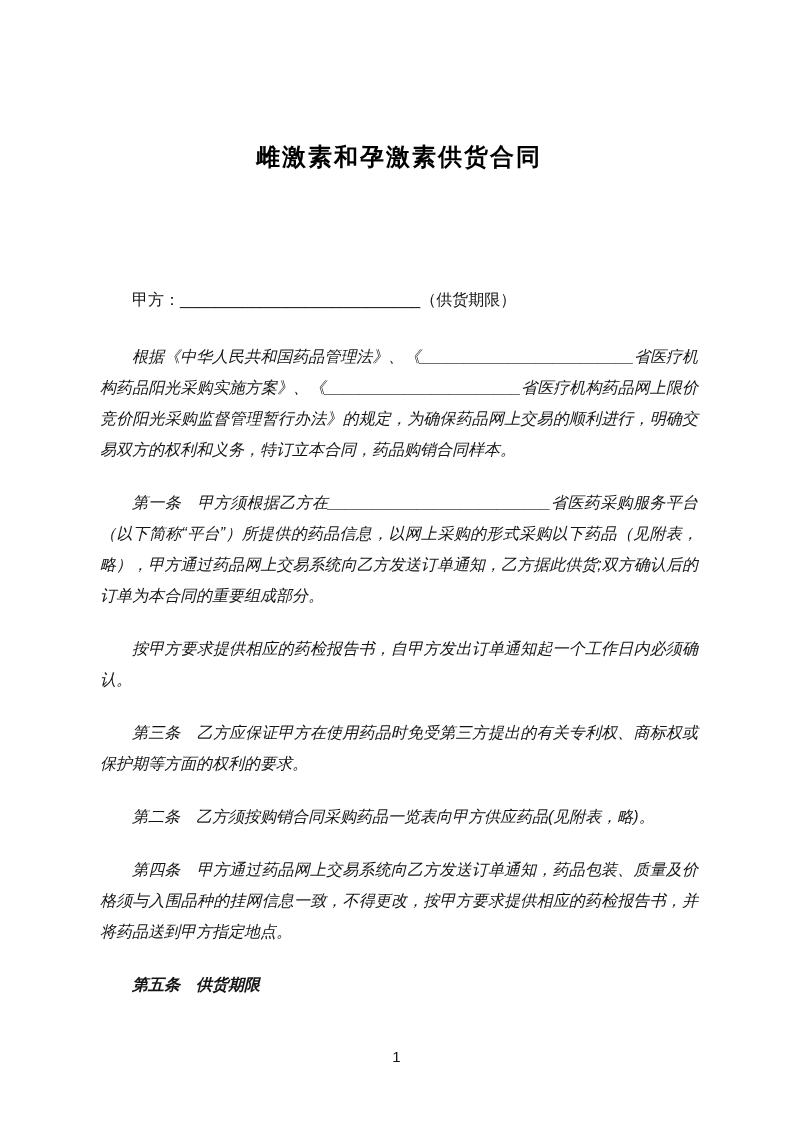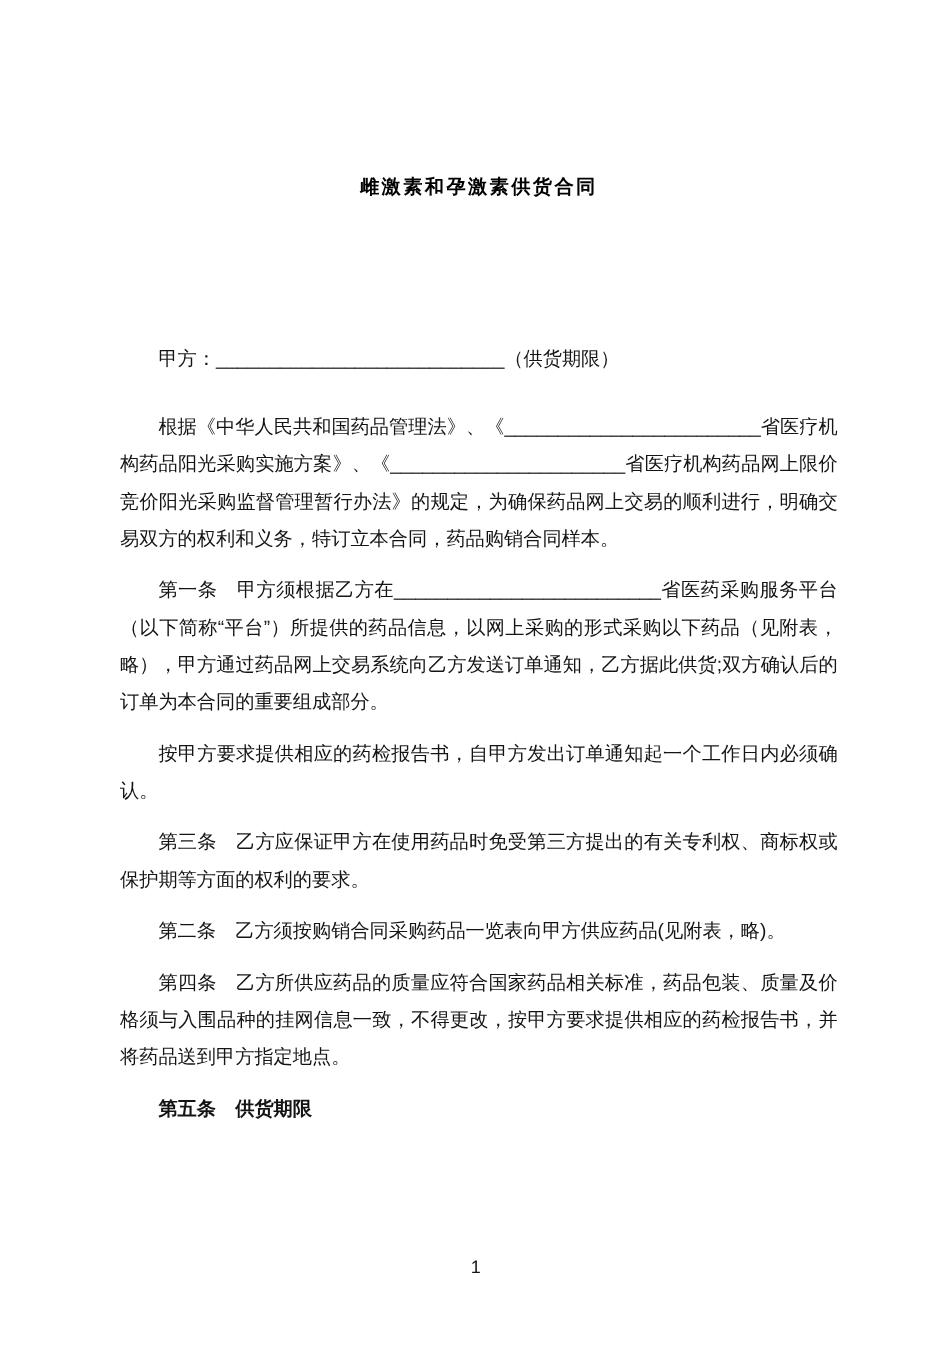--- a/index.html
+++ b/index.html
@@ -16,39 +16,40 @@
     box-sizing: border-box;
     padding: 142px 95px 0 100px;
     font-family: "Liberation Sans", "DejaVu Sans", sans-serif;
     color: #141414;
     font-size: 16px;
     line-height: 31px;
   }
   .doc-title {
     margin: 0 0 112px 0;
     text-align: center;
-    font-size: 16px;
+    font-size: 24px;
     font-weight: bold;
     letter-spacing: 2px;
     color: #000000;
     line-height: 30px;
   }
   .party-line {
     text-indent: 2em;
     margin: 0 0 26px 0;
     white-space: nowrap;
   }
   .party-line .blank {
     letter-spacing: 0;
     text-align: right;
   }
   .para {
-    margin: 12px 0 0 0;
+    margin: 22px 0 0 0;
     text-indent: 2em;
     text-align: justify;
+    font-style: italic;
   }
   .para.bold {
     font-weight: bold;
   }
   .page-footer {
     position: absolute;
     left: 0;
     right: 0;
     bottom: 50px;
     text-align: center;
@@ -71,19 +72,19 @@
   <p class="para">根据《中华人民共和国药品管理法》、《________________________省医疗机构药品阳光采购实施方案》、《______________________省医疗机构药品网上限价竞价阳光采购监督管理暂行办法》的规定，为确保药品网上交易的顺利进行，明确交易双方的权利和义务，特订立本合同，药品购销合同样本。</p>
 
   <p class="para">第一条　甲方须根据乙方在_________________________省医药采购服务平台（以下简称“平台”）所提供的药品信息，以网上采购的形式采购以下药品（见附表，略），甲方通过药品网上交易系统向乙方发送订单通知，乙方据此供货;双方确认后的订单为本合同的重要组成部分。</p>
 
   <p class="para">按甲方要求提供相应的药检报告书，自甲方发出订单通知起一个工作日内必须确认。</p>
 
   <p class="para">第三条　乙方应保证甲方在使用药品时免受第三方提出的有关专利权、商标权或保护期等方面的权利的要求。</p>
 
   <p class="para">第二条　乙方须按购销合同采购药品一览表向甲方供应药品(见附表，略)。</p>
 
-  <p class="para">第四条　乙方所供应药品的质量应符合国家药品相关标准，药品包装、质量及价格须与入围品种的挂网信息一致，不得更改，按甲方要求提供相应的药检报告书，并将药品送到甲方指定地点。</p>
+  <p class="para">第四条　甲方通过药品网上交易系统向乙方发送订单通知，药品包装、质量及价格须与入围品种的挂网信息一致，不得更改，按甲方要求提供相应的药检报告书，并将药品送到甲方指定地点。</p>
 
   <p class="para bold">第五条　供货期限</p>
 
   <div class="page-footer">1</div>
 
 </div>
 
 </body></html>

